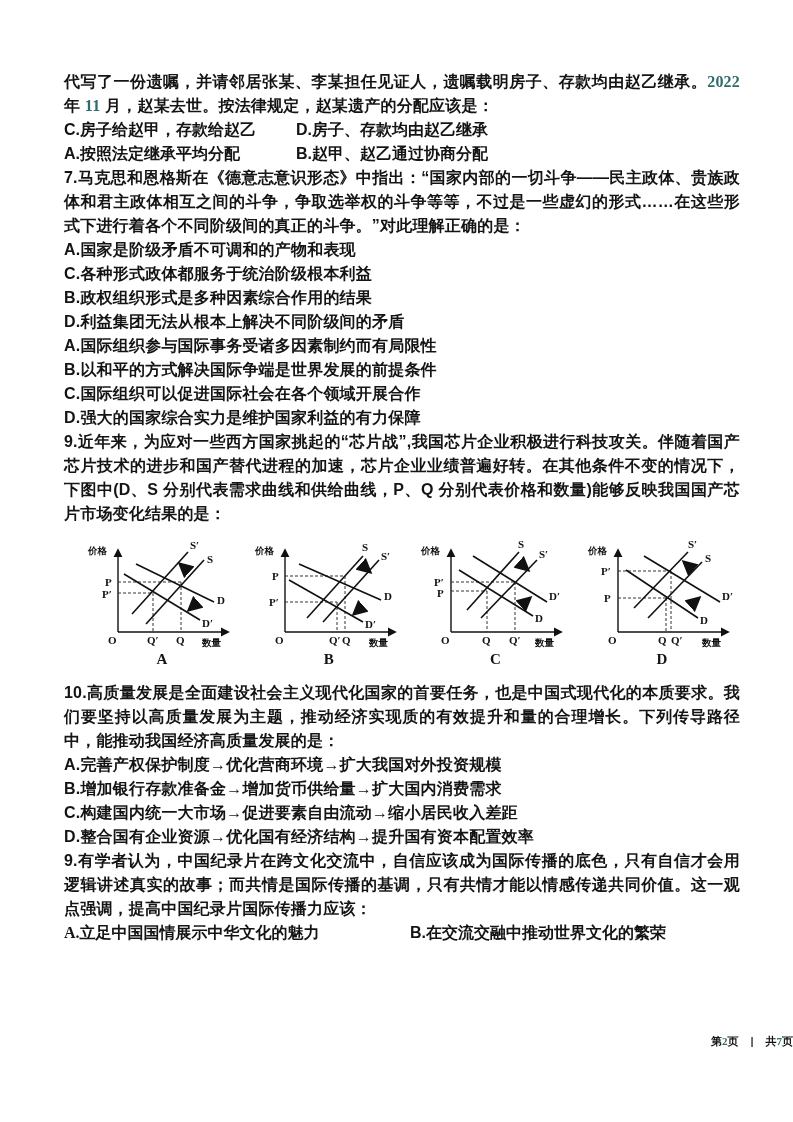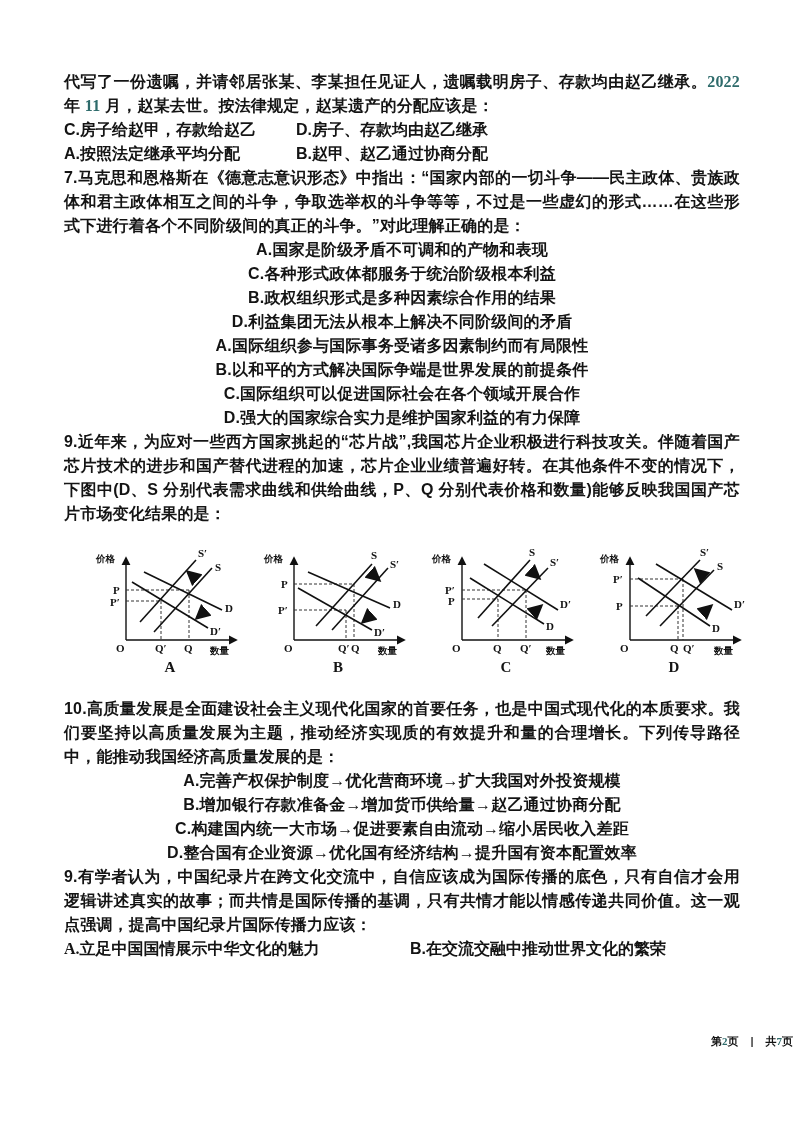--- a/index.html
+++ b/index.html
@@ -1,27 +1,27 @@
 <!DOCTYPE html>
 <html><head>
 <meta charset="utf-8">
 <style>
   html,body{margin:0;padding:0;background:#ffffff;}
   .page{position:relative;width:793px;height:1122px;background:#fff;overflow:hidden;
         font-family:"Liberation Sans",sans-serif;color:#141414;}
   .content{position:absolute;left:64px;top:70px;width:676px;}
   .line{margin:0;font-size:16px;line-height:24px;font-weight:600;text-align:justify;letter-spacing:0.2px;}
-  .opt{text-align:center;}
+  .opt{text-align:left;}
   .optrow{display:flex;font-size:16px;line-height:24px;font-weight:600;}
   .optrow .col-narrow{width:232px;flex:0 0 auto;}
   .optrow .col-wide{width:346px;flex:0 0 auto;font-family:Liberation Serif, serif;}
   .num{font-family:"Liberation Serif",serif;font-weight:700;}
   .accent{color:#2e6b6b;}
   .figrow{display:flex;justify-content:space-between;width:652px;margin:10px 0 6px 22px;}
-  .panel{margin:8px;display:flex;flex-direction:column;align-items:center;text-align:center;}
+  .panel{margin:0;display:flex;flex-direction:column;align-items:center;text-align:center;}
   .panel figcaption{font-family:"Liberation Serif",serif;font-weight:700;font-size:15px;margin-top:3px;}
   svg text{font-family:"Liberation Serif",serif;font-weight:700;fill:#111;}
   svg text.cn{font-family:"Liberation Sans",sans-serif;font-size:9.5px;}
   svg text.lt{font-size:11px;}
   svg text.ax{font-size:11px;}
   .curve{stroke:#111;stroke-width:1.6;fill:none;}
   .axis{stroke:#111;stroke-width:1.4;fill:none;}
   .dash{stroke:#333;stroke-width:1;stroke-dasharray:3,2;fill:none;}
   .shift{stroke:#111;stroke-width:2.4;fill:none;}
   .footer{position:absolute;left:0;right:0;top:1034px;text-align:right;font-size:11px;font-weight:600;color:#141414;}
@@ -179,21 +179,21 @@
           <text class="ax" x="18" y="66">P</text>
           <text class="ax" x="72" y="108">Q</text>
           <text class="ax" x="85" y="108">Q′</text>
         </svg>
         <figcaption>D</figcaption>
       </figure>
     </div>
 
     <p class="line mt8">10.高质量发展是全面建设社会主义现代化国家的首要任务，也是中国式现代化的本质要求。我们要坚持以高质量发展为主题，推动经济实现质的有效提升和量的合理增长。下列传导路径中，能推动我国经济高质量发展的是：</p>
     <p class="line opt">A.完善产权保护制度→优化营商环境→扩大我国对外投资规模</p>
-    <p class="line opt">B.增加银行存款准备金→增加货币供给量→赵乙通过协商分配</p>
+    <p class="line opt">B.增加银行存款准备金→增加货币供给量→扩大国内消费需求</p>
     <p class="line opt">C.构建国内统一大市场→促进要素自由流动→缩小居民收入差距</p>
     <p class="line opt">D.整合国有企业资源→优化国有经济结构→提升国有资本配置效率</p>
 
     <p class="line">9.有学者认为，中国纪录片在跨文化交流中，自信应该成为国际传播的底色，只有自信才会用逻辑讲述真实的故事；而共情是国际传播的基调，只有共情才能以情感传递共同价值。这一观点强调，提高中国纪录片国际传播力应该：</p>
     <div class="optrow">
       <span class="col-wide">A.立足中国国情展示中华文化的魅力</span>
       <span>B.在交流交融中推动世界文化的繁荣</span>
     </div>
   </div>
 

